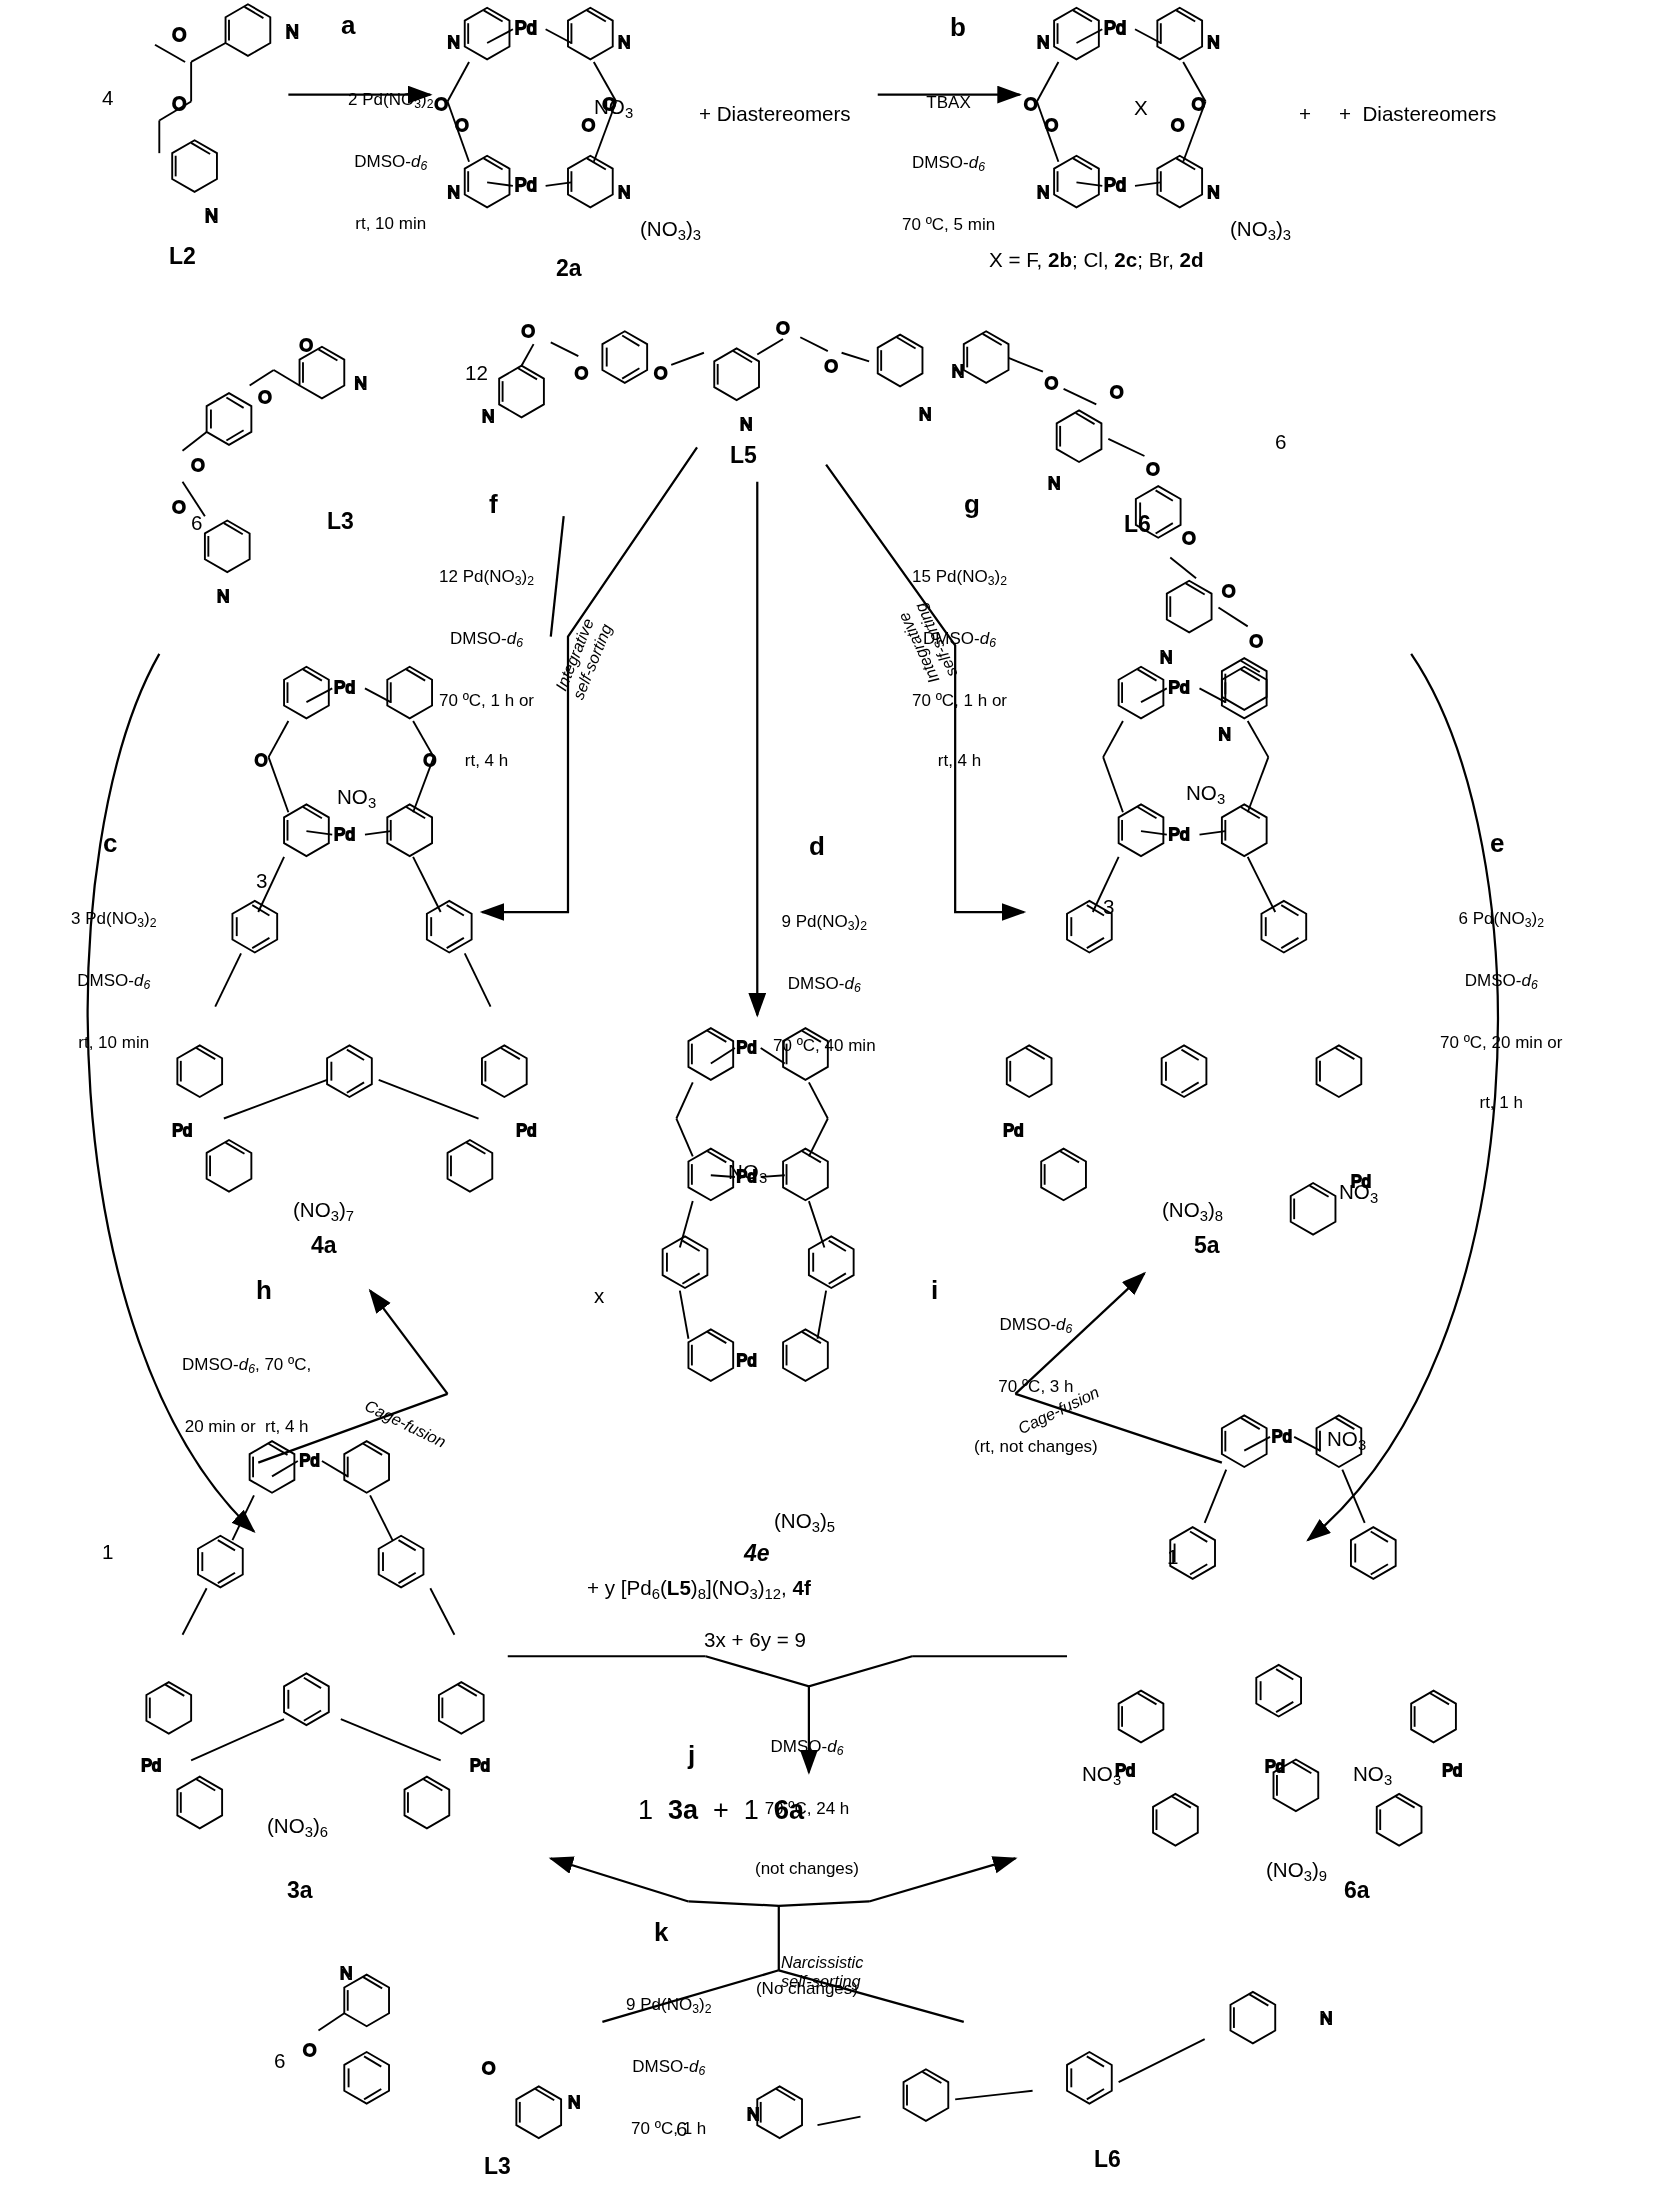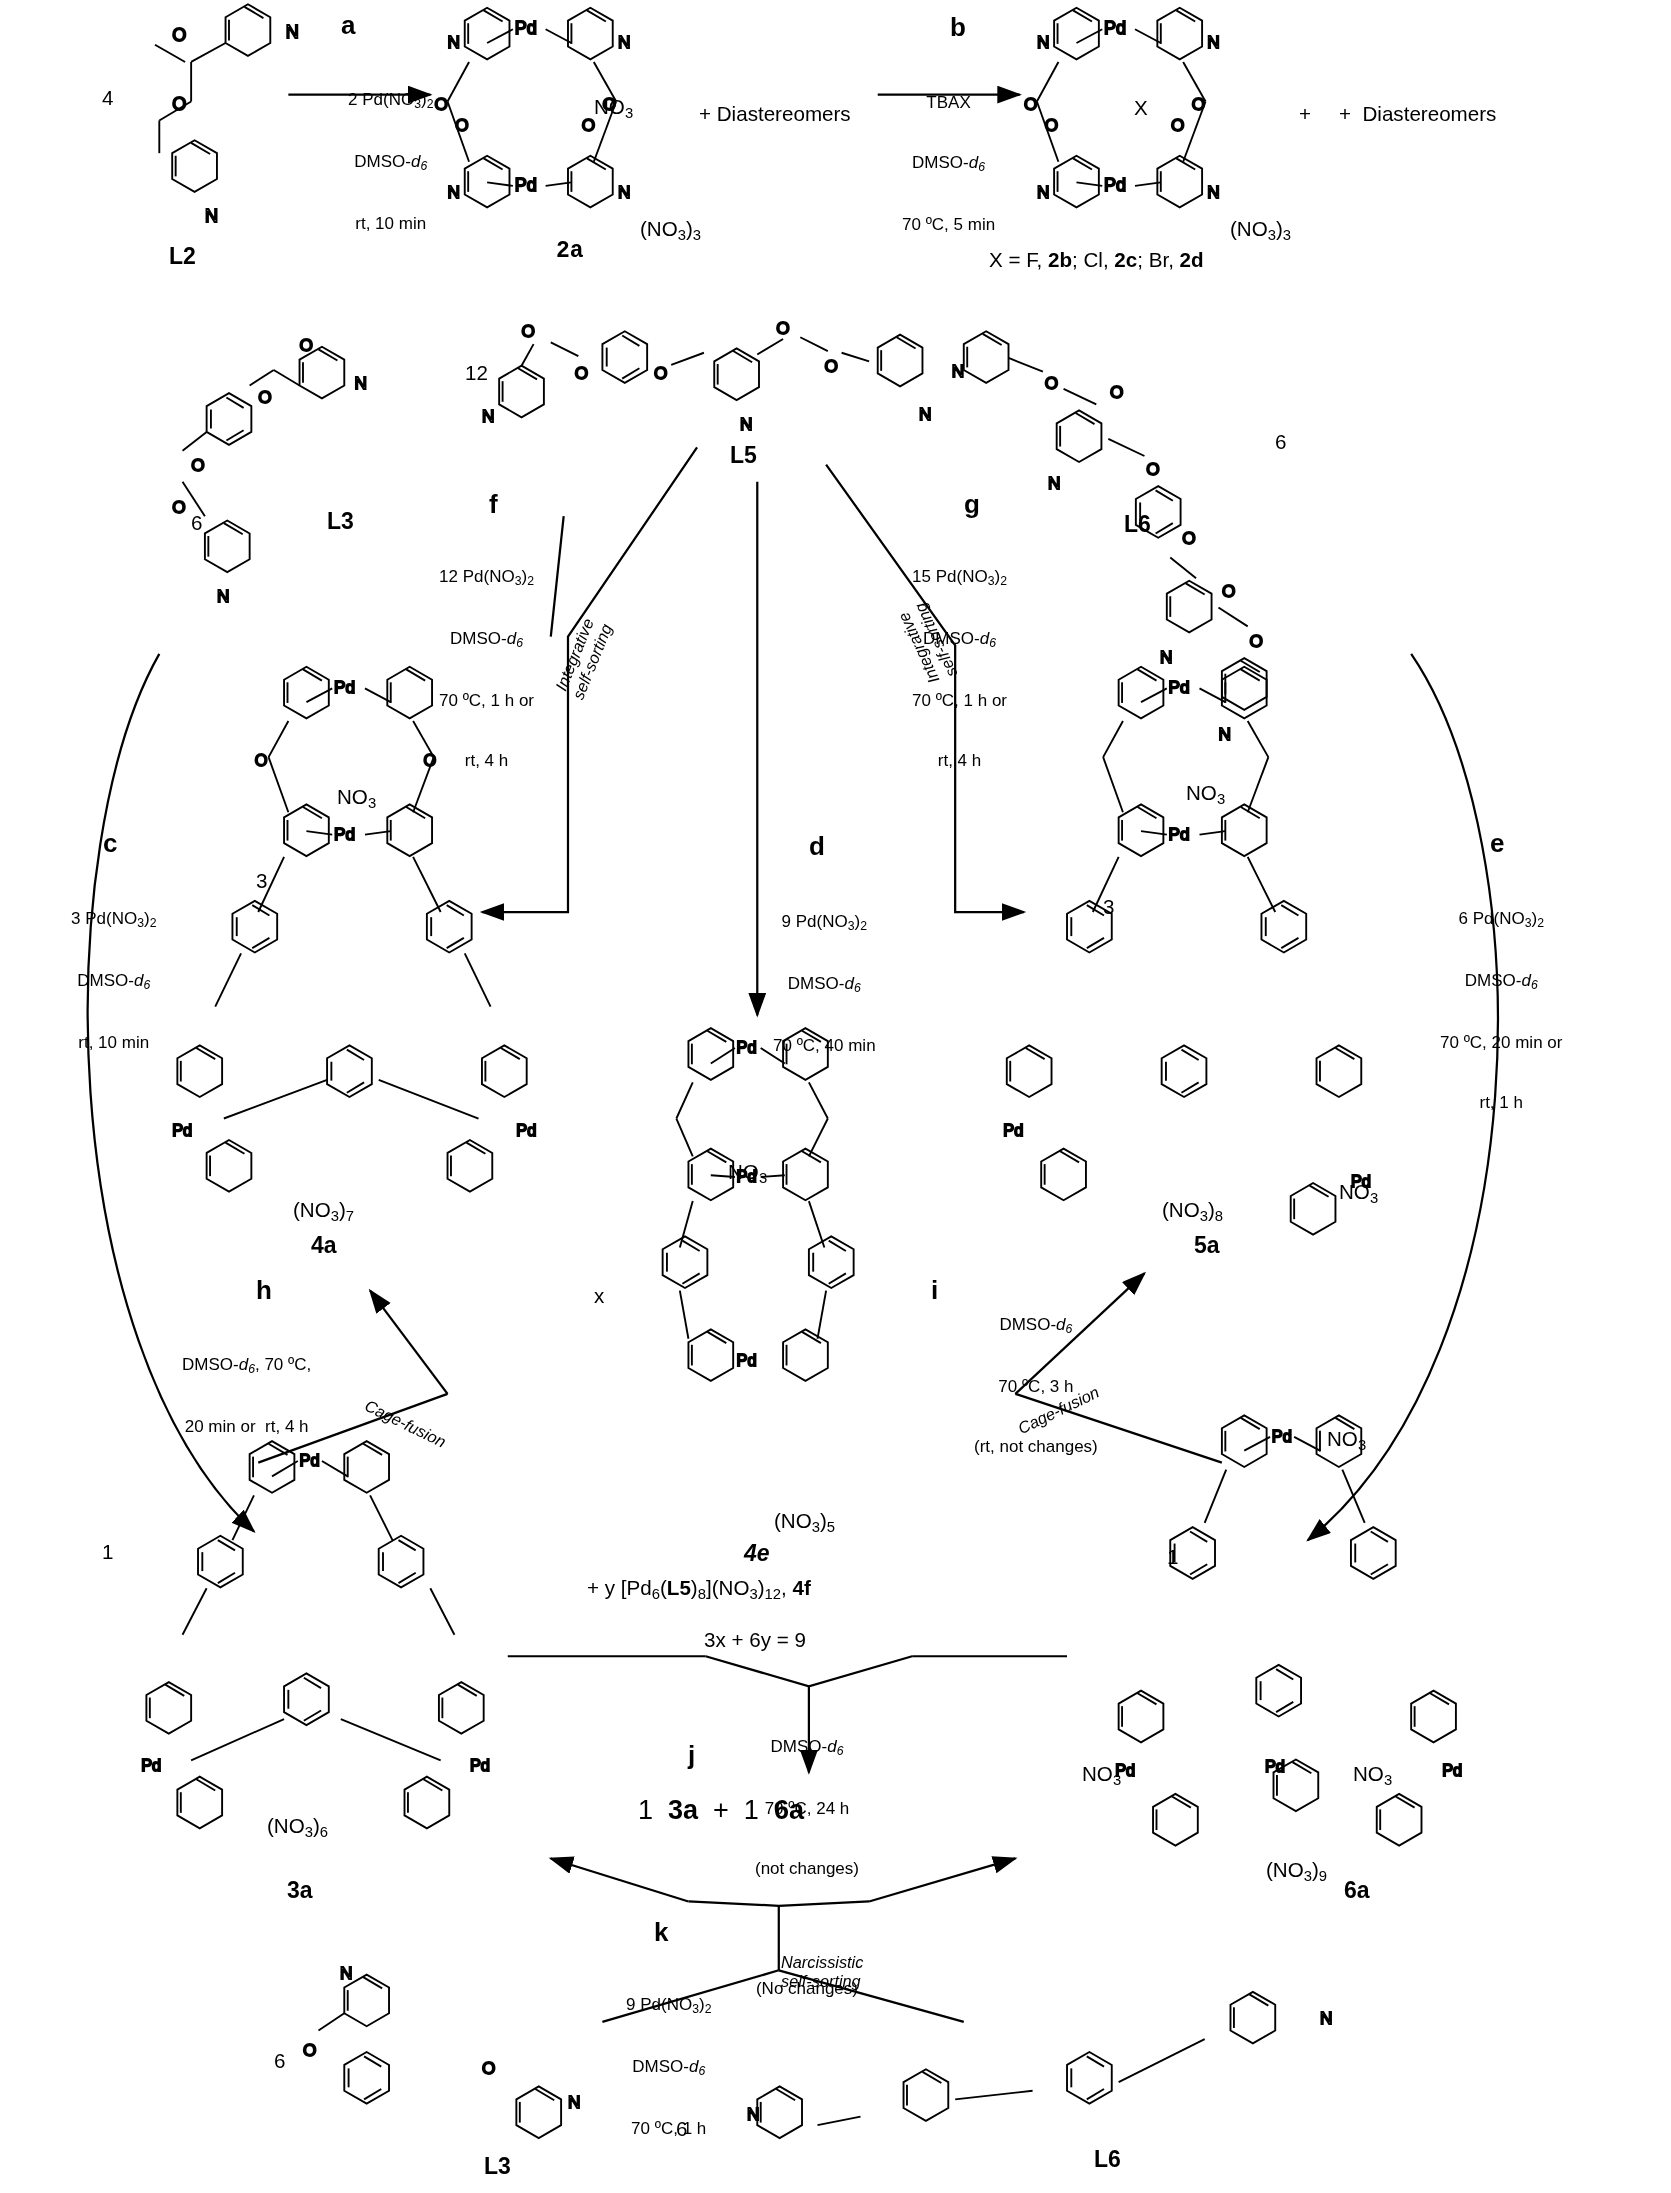--- a/index.html
+++ b/index.html
@@ -386,21 +386,21 @@
 
 <div class="lbl step" style="left:341px; top:10.3px;">a</div>
 <div class="lbl cond" style="left:348px; top:50px;">
   <div>2 Pd(NO<sub>3</sub>)<sub>2</sub></div>
   <div>DMSO-<span class="ital">d<sub>6</sub></span></div>
   <div>rt, 10 min</div>
 </div>
 
 <div class="lbl plain" style="left:594px; top:95px;">NO<sub>3</sub></div>
 <div class="lbl plain" style="left:640px; top:217px;">(NO<sub>3</sub>)<sub>3</sub></div>
-<div class="lbl cmpd" style="left:556px; top:238px;font-family:Liberation Mono, monospace;">2a</div>
+<div class="lbl cmpd" style="left:556px; top:255px;">2a</div>
 
 <div class="lbl plain" style="left:699px; top:102px;">+ Diastereomers</div>
 
 <div class="lbl step" style="left:950px; top:12px;">b</div>
 <div class="lbl cond" style="left:902px; top:53px;">
   <div>TBAX</div>
   <div>DMSO-<span class="ital">d<sub>6</sub></span></div>
   <div>70 ºC, 5 min</div>
 </div>
 

